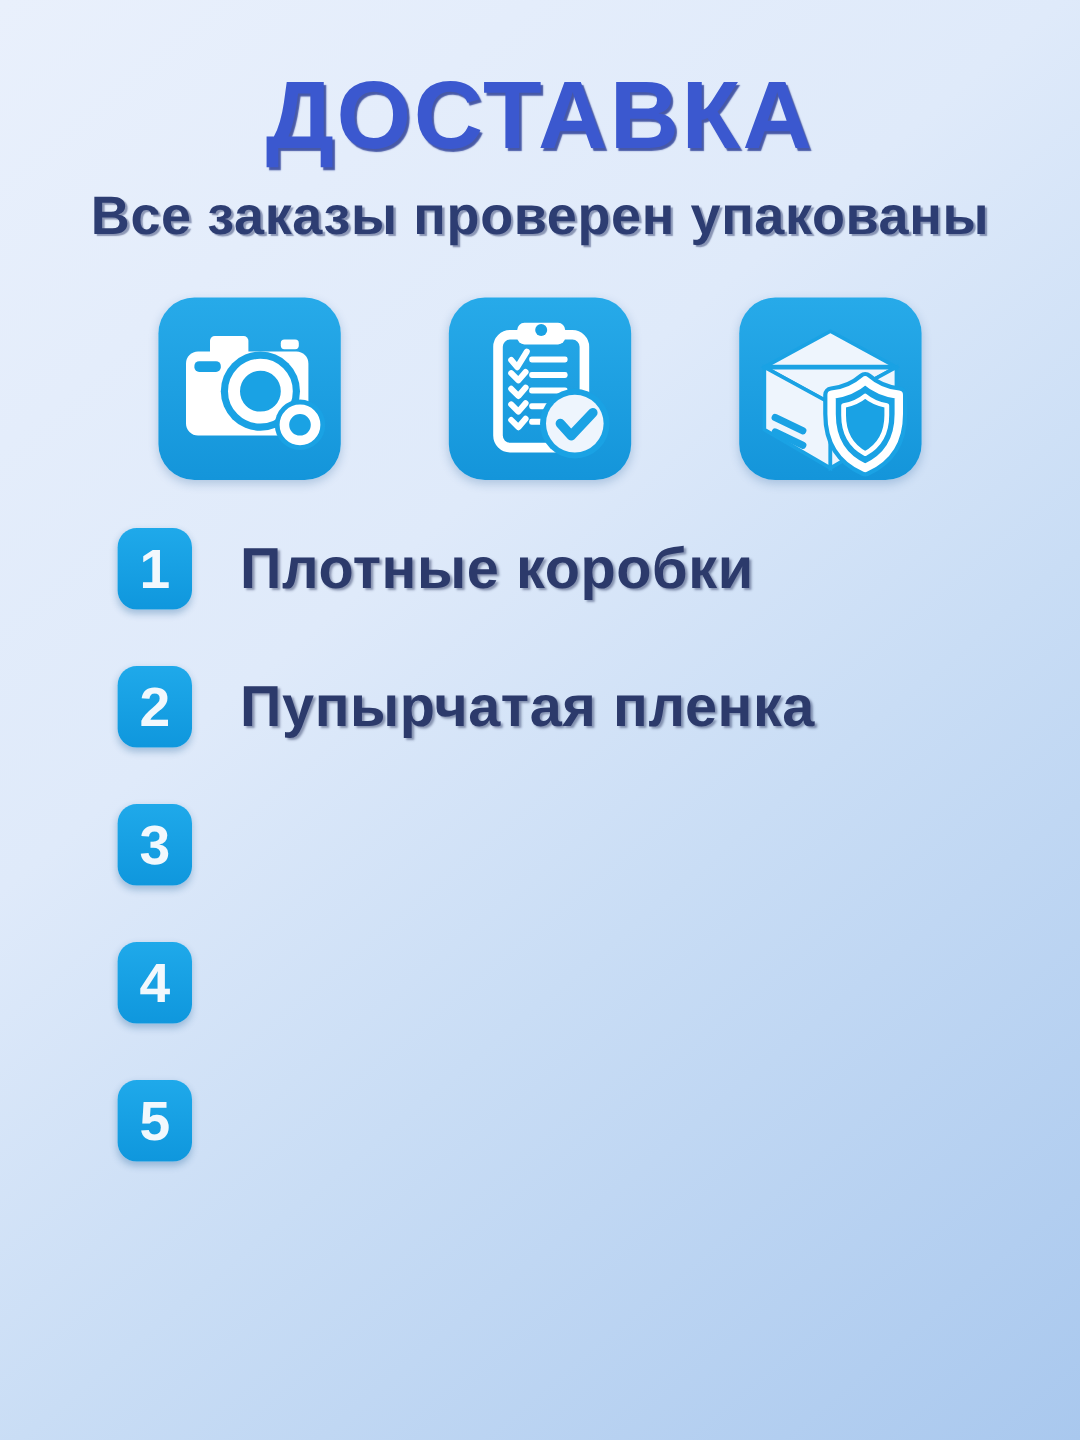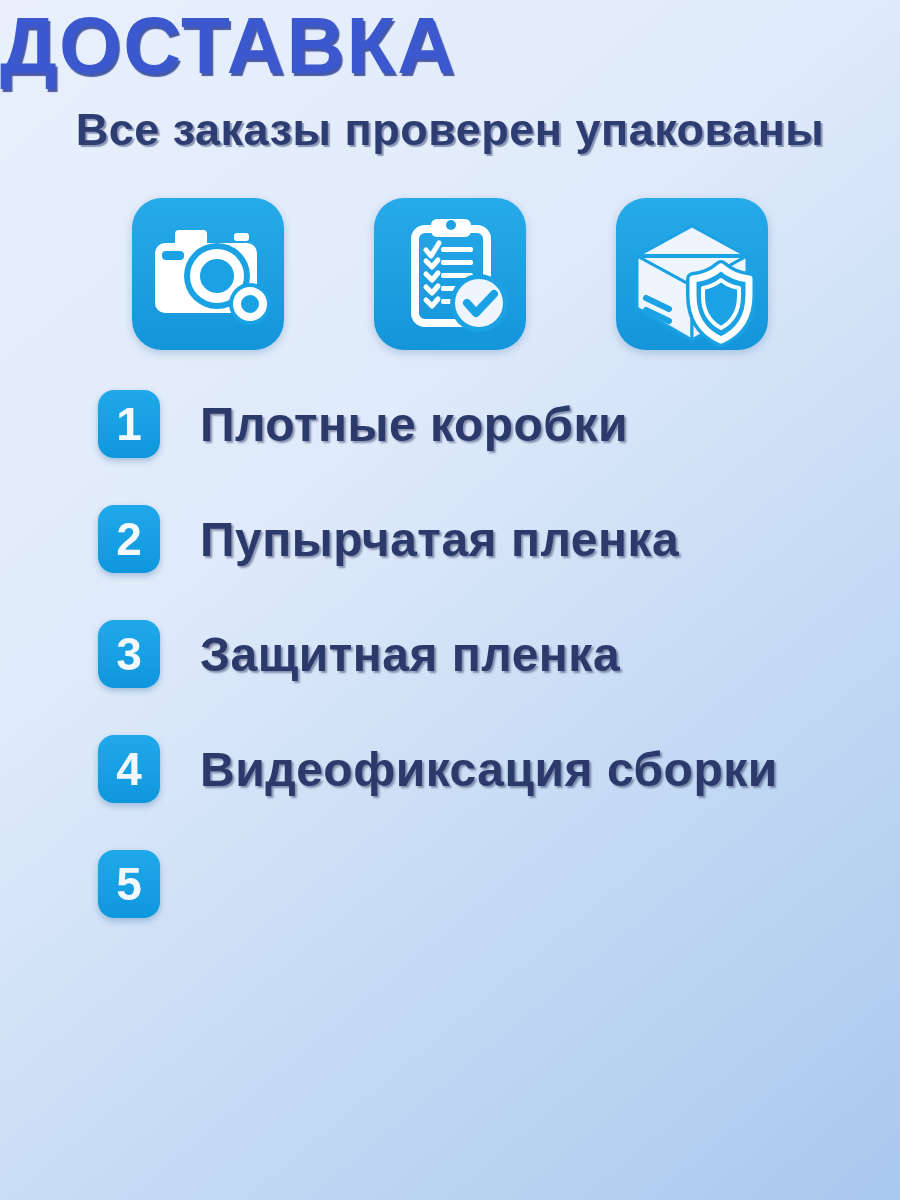--- a/index.html
+++ b/index.html
@@ -6,20 +6,22 @@
   html,body { width:900px; height:1200px; }
   body {
     font-family:"Liberation Sans","DejaVu Sans",sans-serif;
     overflow:hidden;
   }
   .page {
     width:900px; height:1200px;
     background:linear-gradient(140deg,#e9f0fc 0%,#dfeafa 38%,#c9ddf5 62%,#a9c8ee 100%);
   }
   .title {
+    text-align:center;
+    padding-top:50px;
     font-size:80px;
     font-weight:bold;
     letter-spacing:2px;
     color:#3b58cf;
     text-shadow:2px 3px 1px rgba(43,62,150,0.85);
   }
   .subtitle {
     text-align:center;
     margin-top:12px;
     font-size:45px;
@@ -134,26 +136,24 @@
       <div class="label">Плотные коробки</div>
     </div>
 
     <div class="row">
       <div class="badge">2</div>
       <div class="label">Пупырчатая пленка</div>
     </div>
 
     <div class="row">
       <div class="badge">3</div>
-      <div class="label">Защитная пленка</div>
     </div>
 
     <div class="row">
       <div class="badge">4</div>
-      <div class="label">Видеофиксация сборки</div>
     </div>
 
     <div class="row multiline">
       <div class="badge">5</div>
     </div>
 
   </div>
 
 </div>
 

